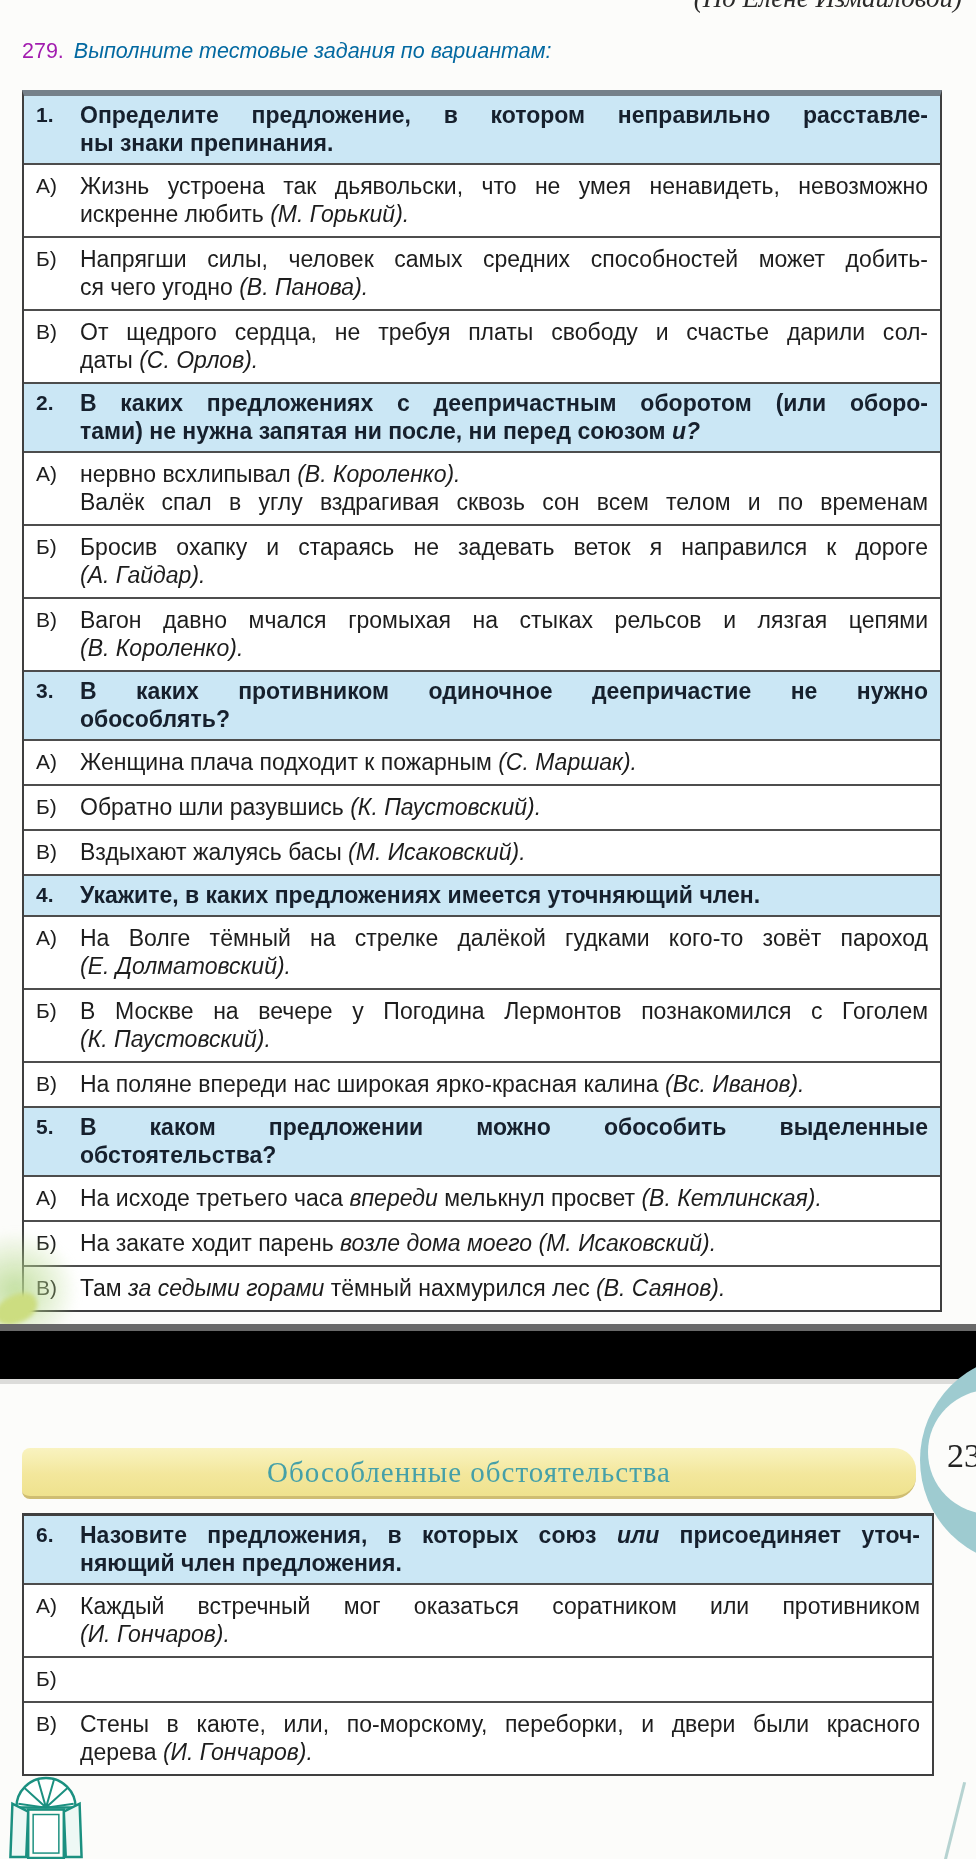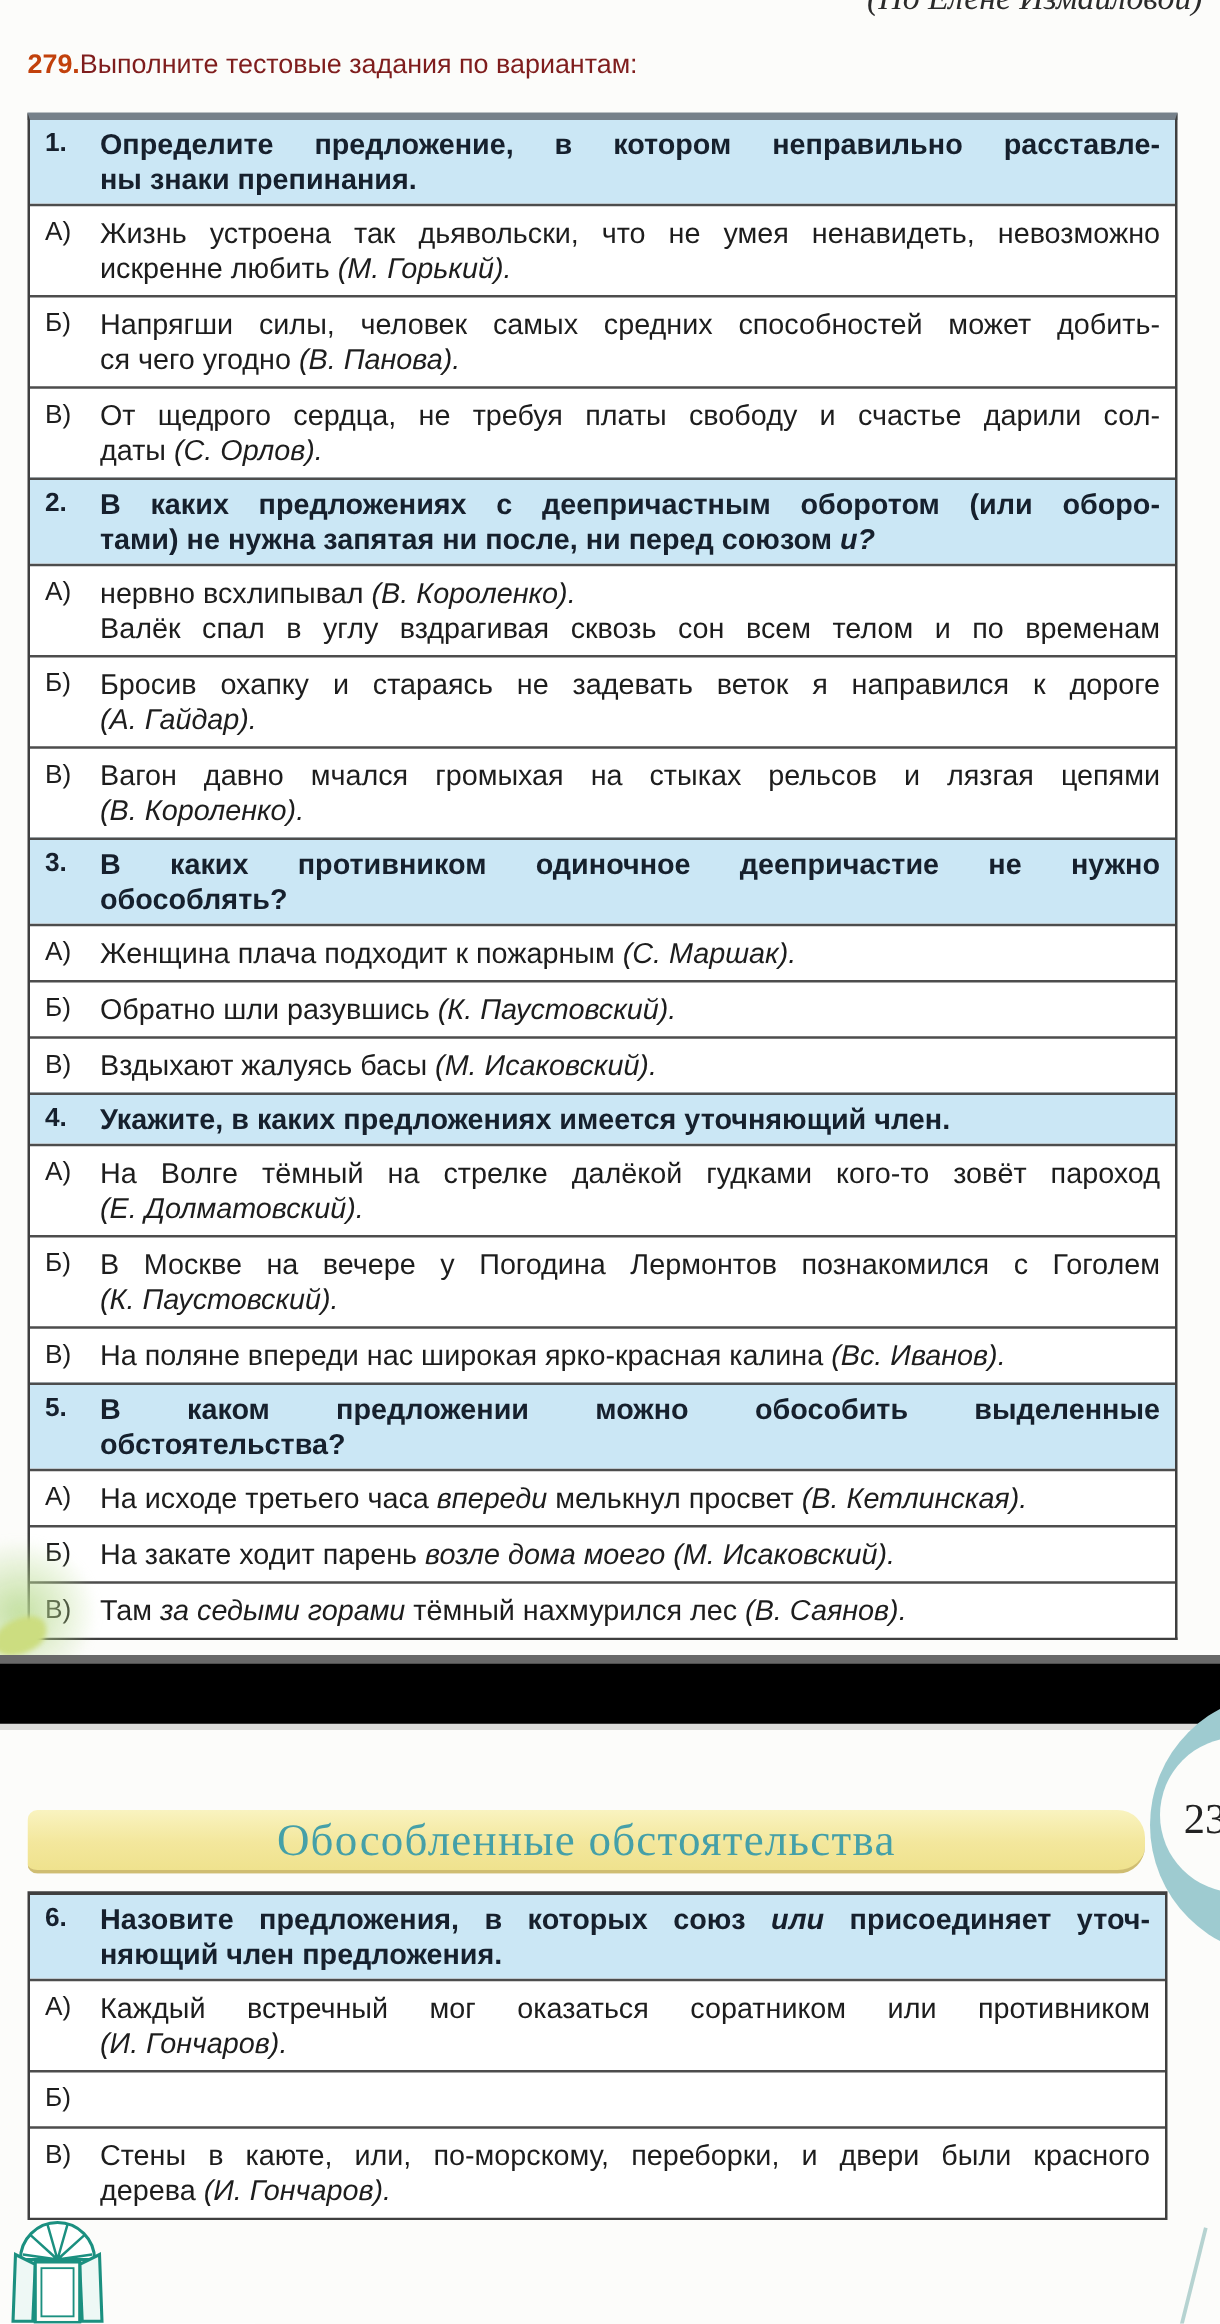--- a/index.html
+++ b/index.html
@@ -11,22 +11,22 @@
   }
   
   .attribution-clip{position:absolute;top:0;right:14px;height:13px;overflow:hidden;}
   .attribution-text{
     display:inline-block;transform:translateY(-17px);
     font-family:"Liberation Serif","DejaVu Serif",serif;
     font-style:italic;font-size:27px;color:#2b2b2b;white-space:nowrap;
   }
   
   .exercise-line{position:absolute;left:22px;top:36px;font-size:21.5px;line-height:30px;}
-  .ex-num{color:#c2410c;font-weight:bold;}
-  .ex-text{color:#7f1d1d;}
+  .ex-num{color:#a21caf;font-weight:normal;margin-right:10px;}
+  .ex-text{color:#0369a1;font-style:italic;}
   
   .quiz{
     position:absolute;left:22px;background:#fff;
     border-left:2px solid #3f3f3f;border-right:2px solid #3f3f3f;border-bottom:2px solid #3f3f3f;
   }
   .quiz1{top:90px;width:916px;border-top:6px solid #76818a;}
   .quiz2{top:1513px;width:908px;border-top:3px solid #3f3f3f;}
   .q-row{display:flex;align-items:flex-start;background:#fff;padding:4px 12px 5px 12px;}
   .q-row + .q-row{border-top:2px solid #4d4d4d;}
   .q-header{background:#cbe7f5;font-weight:bold;color:#16202d;padding-top:5px;padding-bottom:6px;}
@@ -68,21 +68,21 @@
   }
   
   .section-banner{
     position:absolute;left:22px;top:1448px;width:894px;height:48px;
     background:linear-gradient(180deg,#f9f3c0 0%,#f3e79c 55%,#efe28e 100%);
     border-radius:8px 22px 22px 8px;border-bottom:3px solid #cfbd72;
     text-align:center;
   }
   .section-banner span{
     font-family:"Liberation Serif","DejaVu Serif",serif;
-    font-size:36px;line-height:48px;color:#45a0a8;letter-spacing:1px;
+    font-size:29px;line-height:48px;color:#45a0a8;letter-spacing:1px;
   }
   
   .window-icon{position:absolute;left:8px;top:1774px;}
   .footer-banner{
     position:absolute;left:82px;top:1820px;width:840px;height:39px;
     background:linear-gradient(90deg,#44a471 0%,#1e9384 55%,#0c8391 100%);
     border-top-left-radius:16px;
   }
   .footer-banner span{
     display:inline-block;margin:11px 0 0 34px;

